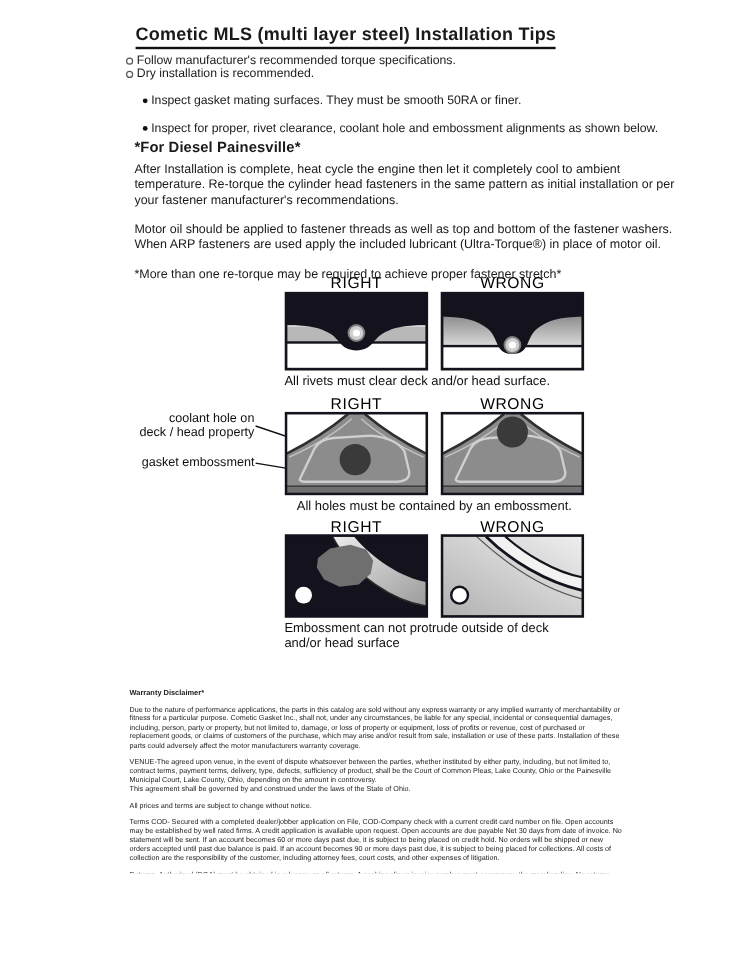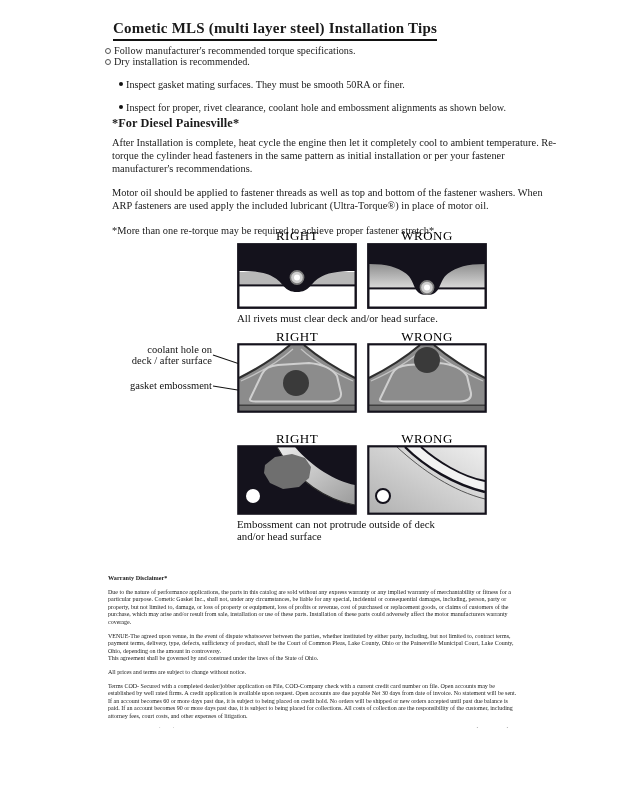--- a/index.html
+++ b/index.html
@@ -1,18 +1,18 @@
 <!DOCTYPE html>
 <html><head>
 <meta charset="utf-8">
 <style>
   html,body{margin:0;padding:0;background:#ffffff;}
   .page{
     position:relative;width:618px;height:728px;background:#ffffff;
-    font-family:Liberation Serif, serif;color:#1a1a1a;
+    font-family:Liberation Sans, sans-serif;color:#1a1a1a;
     overflow:hidden;
   }
   .title{
     position:absolute;left:113px;top:20px;margin:0;
     font-size:15px;font-weight:bold;letter-spacing:.2px;
     border-bottom:2px solid #111;padding-bottom:2px;white-space:nowrap;
   }
   .bullets{position:absolute;left:105px;top:45px;font-size:10.2px;line-height:11px;}
   .b-row{display:flex;align-items:flex-start;margin-bottom:0;}
   .b-row.sub{margin-left:14px;margin-top:12px;}
@@ -103,21 +103,21 @@
     <rect x="1.3" y="1.3" width="117.4" height="63.4" fill="none" stroke="#14121c" stroke-width="2.4"></rect>
   </svg>
 
   <div class="dg-caption" style="left:237px;top:312px;">All rivets must clear deck and/or head surface.</div>
 
   <div class="dg-label" style="left:237px;top:329px;">RIGHT</div>
   <div class="dg-label" style="left:367px;top:329px;">WRONG</div>
 
   <div class="annot" style="left:112px;top:344px;width:100px;">
     <div>coolant hole on</div>
-    <div>deck / after surface</div>
+    <div>deck / head property</div>
   </div>
   <div class="annot" style="left:107px;top:380px;width:105px;">gasket embossment</div>
 
   <svg class="pointer-svg" width="95" height="62" viewBox="0 0 95 62">
     <line x1="8" y1="15" x2="88" y2="42" stroke="#111" stroke-width="1.1"></line>
     <line x1="8" y1="46" x2="57" y2="54" stroke="#111" stroke-width="1.1"></line>
   </svg>
 
   <svg class="dg-panel" style="left:237px;top:343px;" width="120" height="70" viewBox="0 0 120 70">
     <rect x="1" y="1" width="118" height="68" fill="#ffffff"></rect>
@@ -144,20 +144,21 @@
     <path d="M67,2 C80,13 100,26 118,35" stroke="#2f2f2f" stroke-width="2.2" fill="none"></path>
     <path d="M56,6 C44,17 24,29 4,38" stroke="#c4c4c4" stroke-width="1.2" fill="none"></path>
     <path d="M64,6 C76,17 96,29 116,38" stroke="#c4c4c4" stroke-width="1.2" fill="none"></path>
     <path d="M13,56 L25,31 Q29,23 41,22 L72,20 Q93,22 100,33 L104,50 Q105,58 93,58.5 L19,58.5 Q12,58.5 13,56 Z" stroke="#cfcfcf" stroke-width="2" fill="none"></path>
     <rect x="2" y="61.5" width="116" height="1.5" fill="#3f3f3f"></rect>
     <rect x="2" y="63" width="116" height="5" fill="#707070"></rect>
     <circle cx="60" cy="17" r="13" fill="#3a3a3a"></circle>
     <rect x="1.3" y="1.3" width="117.4" height="67.4" fill="none" stroke="#14121c" stroke-width="2.2"></rect>
   </svg>
 
+  <div class="dg-caption" style="left:237px;top:416px;width:250px;text-align:center;">All holes must be contained by an embossment.</div>
 
   <div class="dg-label" style="left:237px;top:431px;">RIGHT</div>
   <div class="dg-label" style="left:367px;top:431px;">WRONG</div>
 
   <svg class="dg-panel" style="left:237px;top:445px;" width="120" height="70" viewBox="0 0 120 70">
     <defs>
       <linearGradient id="g-band3" x1="0" y1="0" x2="1" y2="1">
         <stop offset="0" stop-color="#ececec"></stop>
           <stop offset="1" stop-color="#9b9b9b"></stop>
       </linearGradient>

